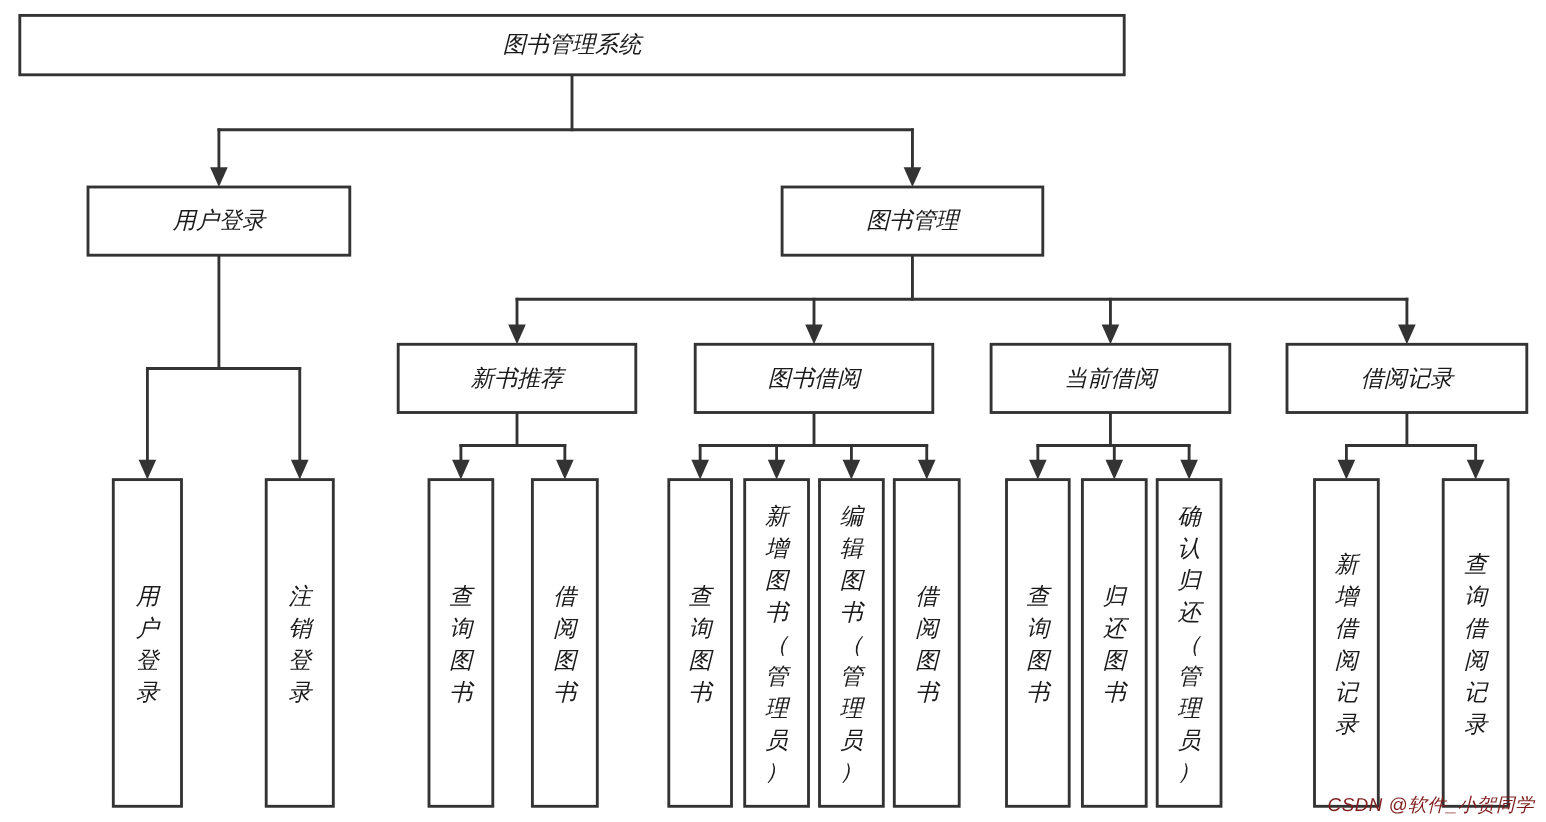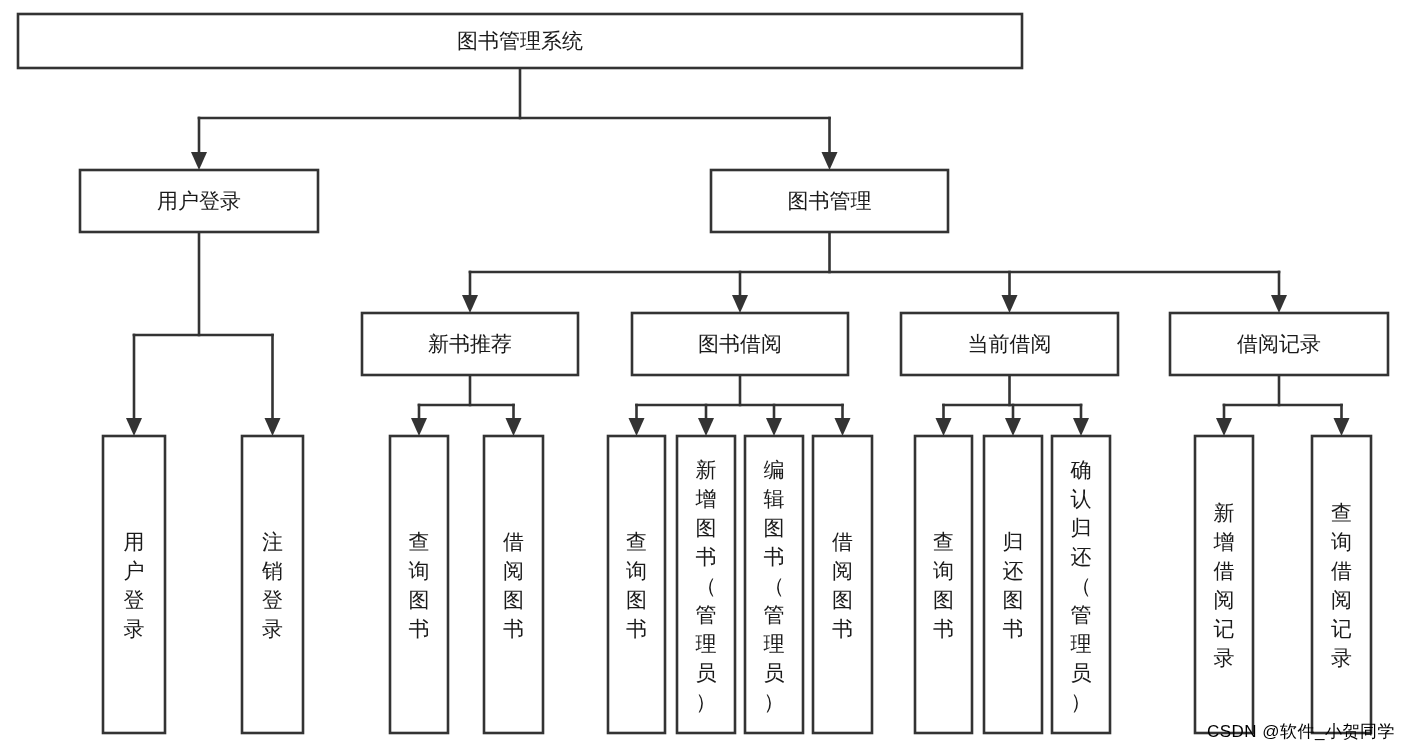--- a/index.html
+++ b/index.html
@@ -12,20 +12,21 @@
     width: 1405px;
     height: 747px;
     overflow: hidden;
     font-family: "Liberation Sans", "DejaVu Sans", sans-serif;
   }
   #diagram-root {
     position: relative;
     width: 1405px;
     height: 747px;
     background: #ffffff;
+    font-style: italic;
   }
   svg#tree-svg {
     position: absolute;
     top: 0;
     left: 0;
     width: 1405px;
     height: 747px;
     display: block;
   }
   .node-box {
@@ -57,21 +58,21 @@
     fill: #1a1a1a;
     text-anchor: middle;
     white-space: pre;
   }
   .watermark {
     position: absolute;
     right: 10px;
     bottom: 4px;
     font-family: "Liberation Sans", "DejaVu Sans", sans-serif;
     font-size: 17px;
-    color: #000000;
+    color: #7f1d1d;
     letter-spacing: 0.5px;
     user-select: none;
     pointer-events: none;
     white-space: pre;
   }
 </style>
 </head>
 <body>
 
 <div id="diagram-root">

